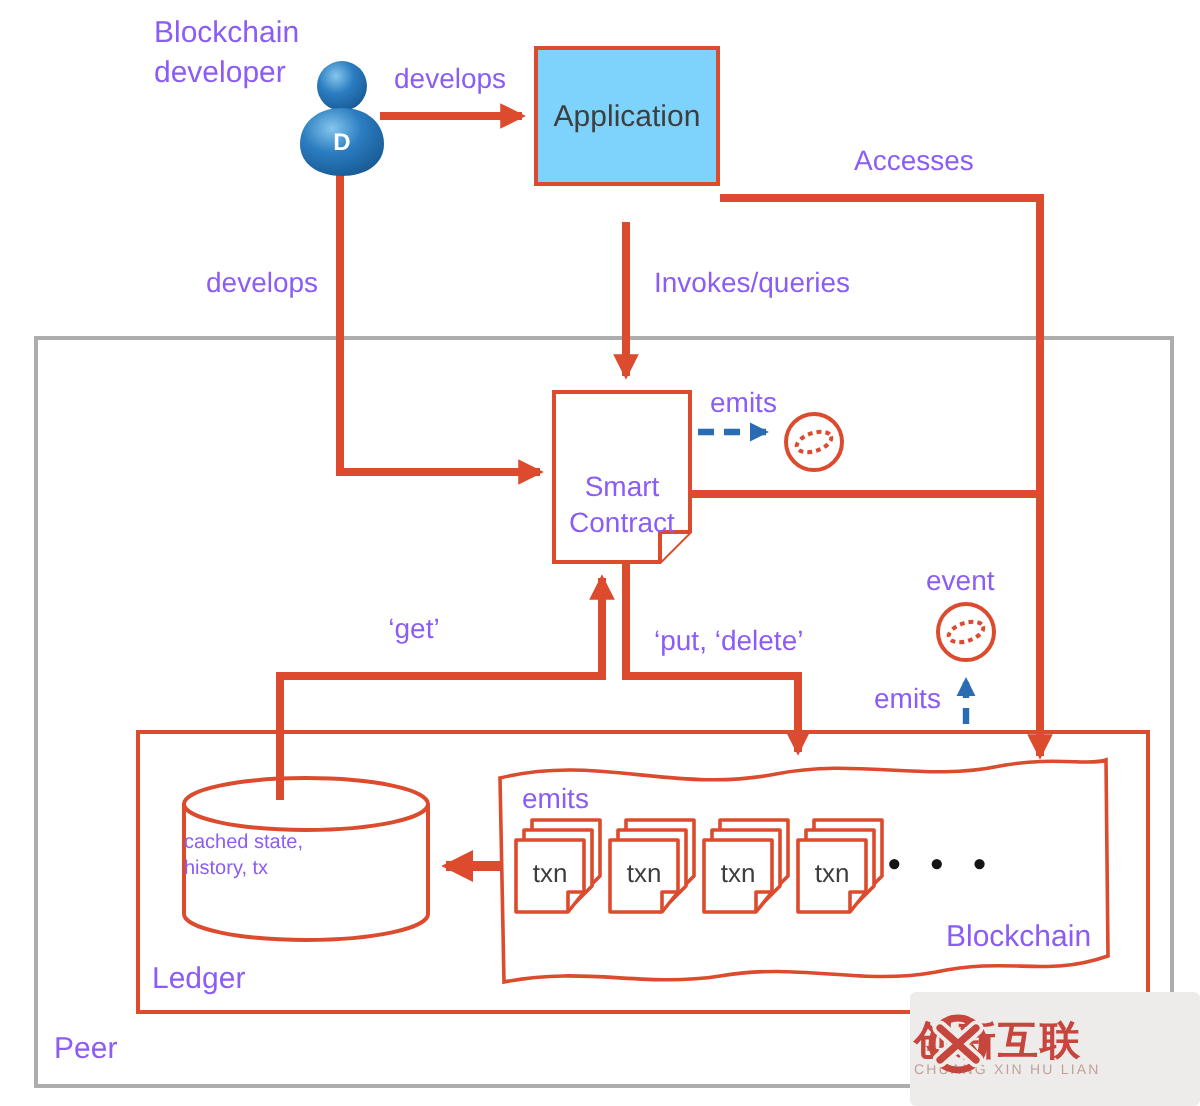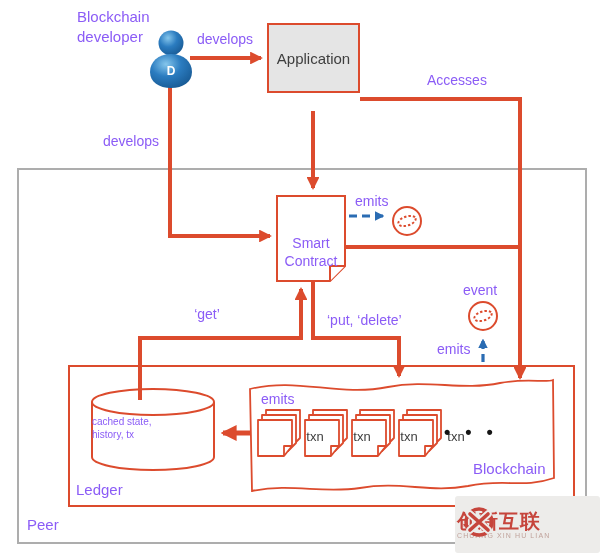--- a/index.html
+++ b/index.html
@@ -2,31 +2,31 @@
 <html><head>
 <meta charset="utf-8">
 <style>
   html,body{margin:0;padding:0;background:#fff;}
   #stage{
     position:relative;width:600px;height:553px;background:#ffffff;overflow:hidden;
     font-family:"Liberation Sans",sans-serif;color:#3e3e3e;
   }
   .abs{position:absolute;}
   .lbl{position:absolute;font-size:14px;line-height:1.25;color:#8b5cf6;white-space:nowrap;}
-  .box{position:absolute;background:#e5e5e5;display:flex;align-items:center;justify-content:center;}
+  .box{position:absolute;background:#7dd3fc;display:flex;align-items:center;justify-content:center;}
   #peer-box{left:17px;top:168px;width:566px;height:372px;border:2px solid #adadad;background:transparent;}
   #ledger-box{left:68px;top:365px;width:503px;height:138px;border:2px solid #dc4b2d;background:transparent;}
   #app-box{left:267px;top:23px;width:89px;height:66px;border:2px solid #dc4b2d;font-size:15px;}
   #sdk-box{left:267px;top:89px;width:89px;height:18px;border:2px solid #dc4b2d;border-top:3px solid #dc4b2d;font-size:15px;}
   #sc-label{left:274px;top:210px;width:74px;text-align:center;white-space:normal;margin-top:25px;}
   #dev-label{left:77px;top:7px;width:92px;white-space:normal;font-size:15px;line-height:1.3;}
   #cyl-label{left:92px;top:415px;width:116px;text-align:left;white-space:normal;font-size:10px;line-height:1.3;}
   #dots-label{left:444px;top:421px;font-size:18px;font-weight:bold;letter-spacing:5px;color:#151515;}
   #peer-label,#ledger-label,#blockchain-label{font-size:15px;}
-  .txn-lbl{position:absolute;width:32px;text-align:center;font-size:13px;margin-left:40px;}
+  .txn-lbl{position:absolute;width:32px;text-align:center;font-size:13px;}
   #d-label{left:162px;top:64px;width:18px;text-align:center;color:#fff;font-size:12px;font-weight:bold;}
   #watermark{left:455px;top:496px;width:145px;height:57px;background:#edecea;border-radius:3px;
     display:flex;align-items:center;z-index:9;}
   #wm-text{display:flex;flex-direction:column;margin-left:2px;}
   #wm-brand{font-size:20px;font-weight:bold;color:#c6453c;letter-spacing:1px;line-height:1.05;}
   #wm-sub{font-size:7px;color:#c0a29b;letter-spacing:1.1px;}
   svg{position:absolute;left:0;top:0;}
 </style>
 </head>
 <body>
@@ -121,20 +121,21 @@
 
   <div id="app-box" class="box">
     <span>Application</span>
   </div>
 
   <div id="dev-label" class="lbl">Blockchain developer</div>
   <div id="d-label" class="lbl">D</div>
   <div class="lbl" style="left:197px;top:31px;">develops</div>
   <div class="lbl" style="left:103px;top:133px;">develops</div>
   <div class="lbl" style="left:427px;top:72px;">Accesses</div>
+  <div class="lbl" style="left:327px;top:133px;">Invokes/queries</div>
   <div id="sc-label" class="lbl">Smart Contract</div>
   <div class="lbl" style="left:355px;top:193px;">emits</div>
   <div class="lbl" style="left:463px;top:282px;">event</div>
   <div class="lbl" style="left:437px;top:341px;">emits</div>
   <div class="lbl" style="left:184px;top:306px;width:46px;text-align:center;">‘get’</div>
   <div class="lbl" style="left:327px;top:312px;">‘put, ‘delete’</div>
   <div id="cyl-label" class="lbl">
     <span>cached state,</span><br>
     <span>history, tx</span>
   </div>

